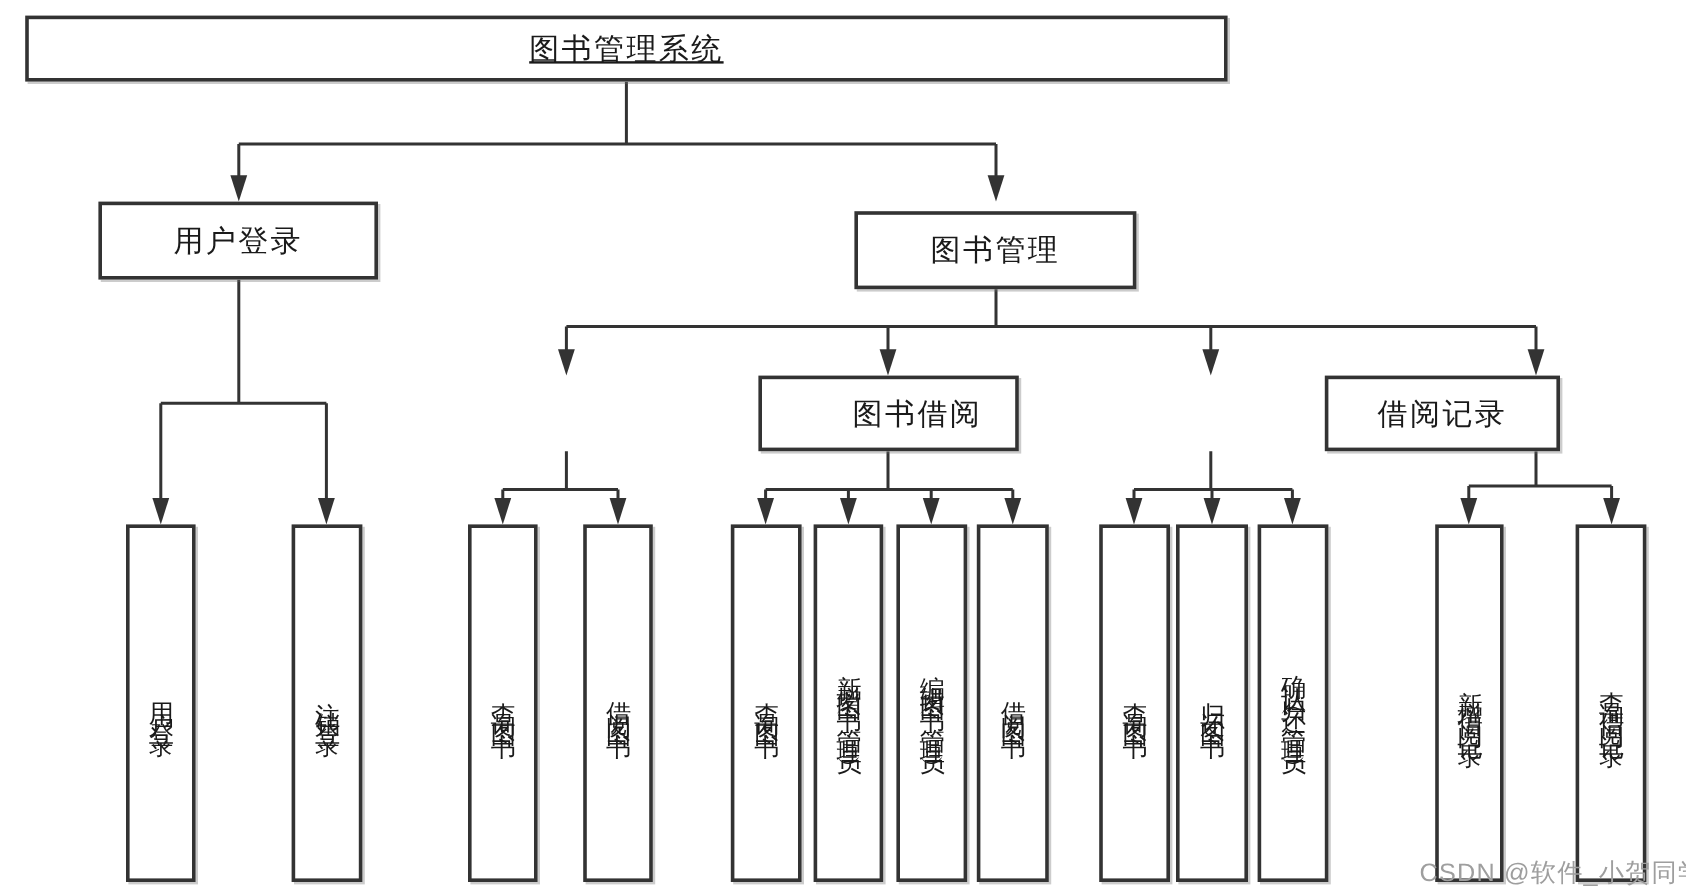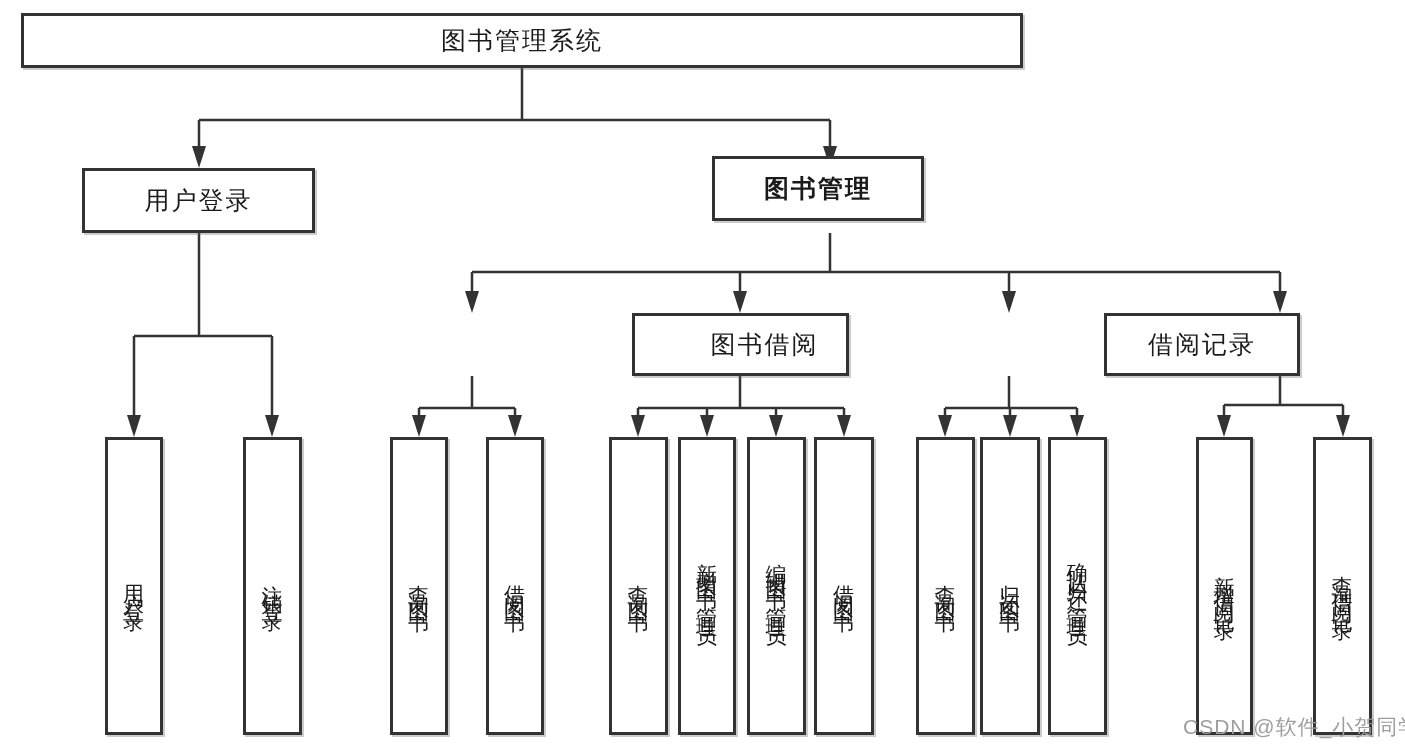--- a/index.html
+++ b/index.html
@@ -107,28 +107,28 @@
       <polygon fill="#333333" stroke="none" points="1077,437 1070,415 1084,415"></polygon>
     </g>
 
     <g>
       <path d="M1280,376 V405 M1224,405 H1343 M1224,405 V419 M1343,405 V419"></path>
       <polygon fill="#333333" stroke="none" points="1224,437 1217,415 1231,415"></polygon>
       <polygon fill="#333333" stroke="none" points="1343,437 1336,415 1350,415"></polygon>
     </g>
   </svg>
 
-  <div class="node hnode" style="left:21px; top:13px; width:1002px; height:55px;">
+  <div class="node hnode" style="left:21px; top:13px; width:1002px; height:55px;text-decoration:underline;">
     <span>图书管理系统</span>
   </div>
 
   <div class="node hnode" style="left:82px; top:168px; width:233px; height:65px;">
     <span>用户登录</span>
   </div>
-  <div class="node hnode" style="left:712px; top:156px; width:212px; height:65px;font-weight:bold;">
+  <div class="node hnode" style="left:712px; top:176px; width:235px; height:65px;">
     <span>图书管理</span>
   </div>
 
   <div class="node hnode" style="left:632px; top:313px; width:217px; height:63px;padding-left:48px;">
     <span>图书借阅</span>
   </div>
   <div class="node hnode" style="left:1104px; top:313px; width:196px; height:63px;">
     <span>借阅记录</span>
   </div>
 

